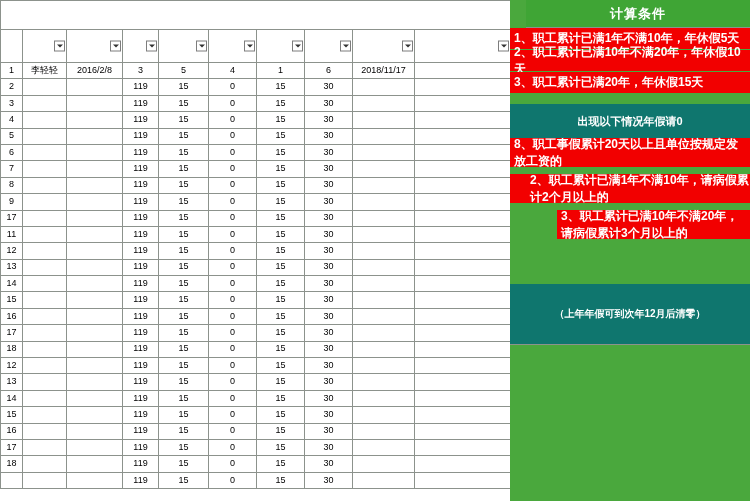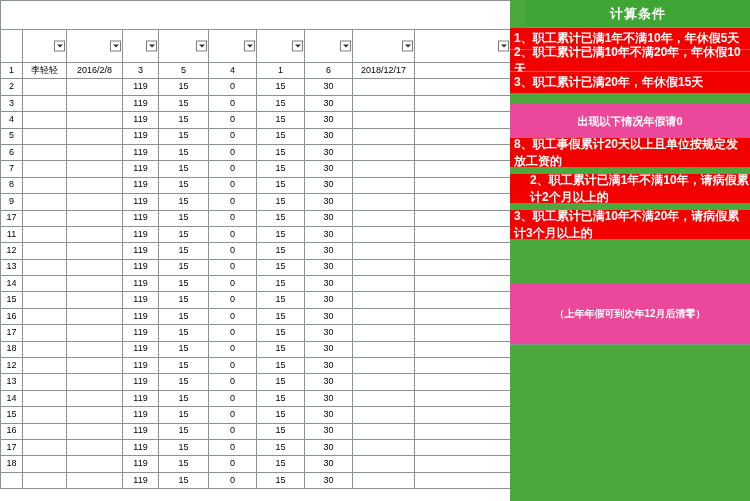--- a/index.html
+++ b/index.html
@@ -118,32 +118,32 @@
     font-size:12px;
     display:flex;align-items:center;
     padding-left:4px;
     box-sizing:border-box;
     border-bottom:1px solid #4aa83d;
   }
   .rule.r1{height:22px;}
   .rule.r2{height:22px;}
   .rule.r3{height:22px;}
   .green-note{
-    background:#ec4899;
+    background:#0f766e;
     color:#ffffff;
     font-weight:bold;
     font-size:11px;
     display:flex;align-items:center;justify-content:center;
     box-sizing:border-box;
   }
   .gap-a{height:10px;background:#4aa83d;}
   .note1{height:34px;}
   .rule.b1{height:30px;}
   .rule.b2{height:30px;padding-left:20px;}
-  .rule.b3{height:30px;}
+  .rule.b3{height:30px;margin-left:47px;}
   .spacer-mid{background:#4aa83d;}
   .note2{
     font-size:10px;
     height:60px;
   }
   .right-bottom{
     flex:1;
     background:#4aa83d;
     border-top:1px solid #8c928c;
     box-sizing:border-box;
@@ -240,21 +240,21 @@
 
       <tr class="datarow">
             <td>1</td>
             <td>李轻轻</td>
             <td>2016/2/8</td>
             <td>3</td>
             <td>5</td>
             <td>4</td>
             <td>1</td>
             <td>6</td>
-            <td>2018/12/17</td>
+            <td>2018/11/17</td>
             <td></td>
           </tr>
       <tr class="datarow">
             <td>2</td>
             <td></td>
             <td></td>
             <td>119</td>
             <td>15</td>
             <td>0</td>
             <td>15</td>

